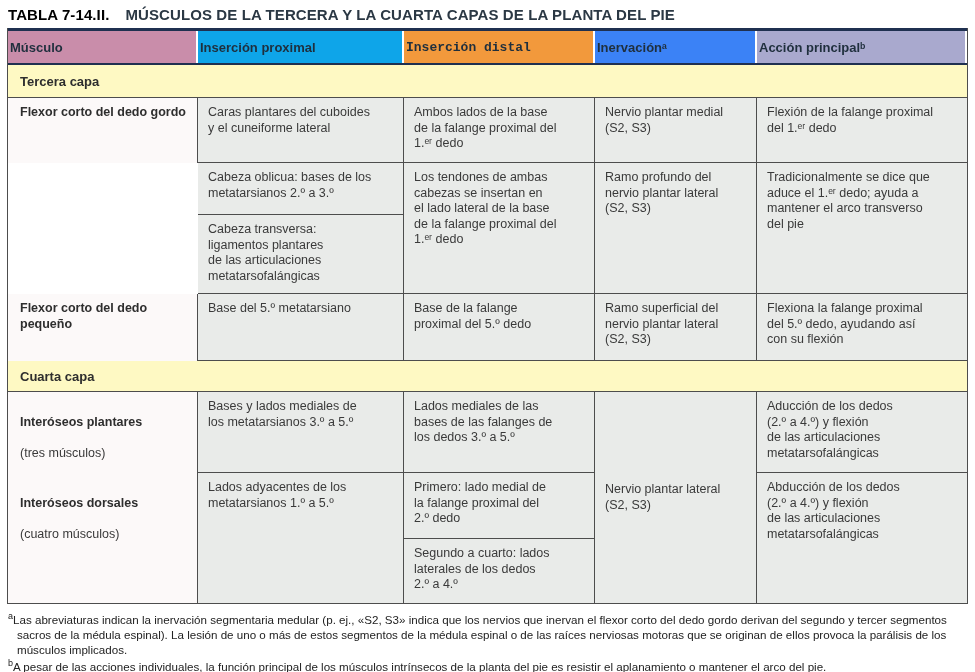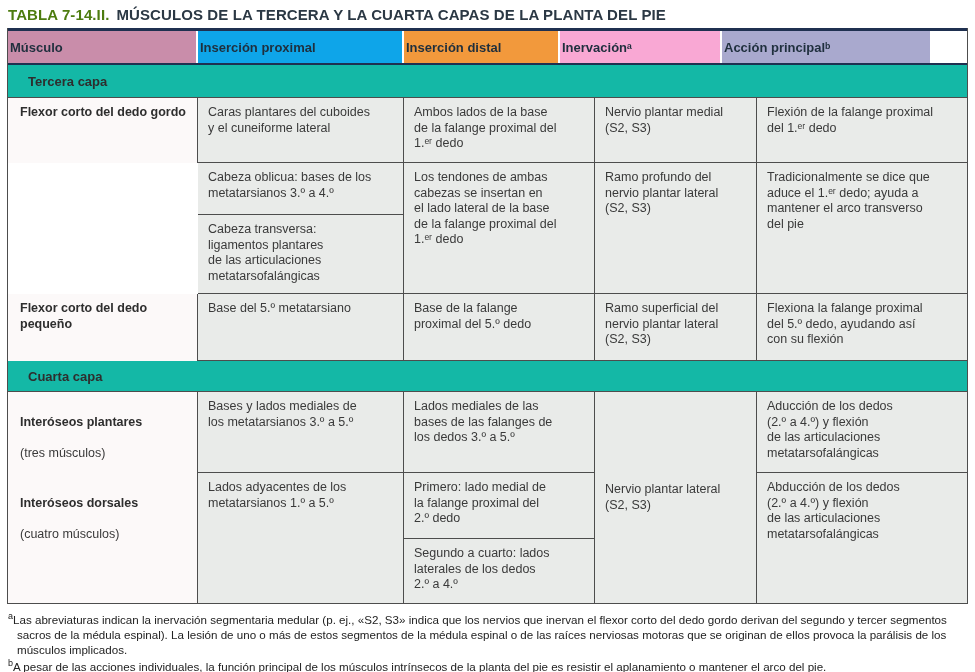--- a/index.html
+++ b/index.html
@@ -2,43 +2,43 @@
 <html><head>
 <meta charset="utf-8">
 <style>
   html,body{margin:0;padding:0;background:#ffffff;}
   .page{
     width:975px;height:672px;box-sizing:border-box;position:relative;
     font-family:"Liberation Sans","DejaVu Sans",sans-serif;color:#3a3a3a;
     background:#ffffff;overflow:hidden;
   }
   .title{padding:6px 8px 5px 8px;font-size:15px;font-weight:bold;letter-spacing:.1px;}
-  .title-label{color:#4d7c0f;margin-right:7px;text-align:right;}
+  .title-label{color:#000000;margin-right:16px;text-align:right;}
   .title-text{color:#2b3844;}
   .tablewrap{
     margin-left:7px;width:961px;box-sizing:border-box;
     border:1px solid #4d4d4d;border-top:none;
   }
   .thead{display:flex;border-top:3px solid #1f3050;border-bottom:2px solid #1f3050;}
   .th{
     box-sizing:border-box;height:32px;display:flex;align-items:center;
     padding-left:2px;font-weight:bold;font-size:13px;color:#1f2f3d;
     border-right:2px solid #ffffff;
   }
   .th:last-child{border-right:none;text-align:right;}
-  .th1{width:190px;} .th2{width:206px;} .th3{width:156px;} .th4{width:162px;} .th5{width:208px;}
+  .th1{width:190px;} .th2{width:206px;} .th3{width:191px;font-family:Liberation Mono, monospace;} .th4{width:162px;} .th5{width:208px;}
   .tbody{
     display:grid;
     grid-template-columns:190px 206px 191px 162px 210px;
     grid-template-rows:33px 65px 52px 79px 67px 31px 81px 66px 64px;
   }
   .band{
-    grid-column:1 / -1;background:#14b8a6;border-bottom:1px solid #4d4d4d;
+    grid-column:1 / -1;background:#fef9c3;border-bottom:1px solid #4d4d4d;
     font-weight:bold;font-size:13px;color:#2e2e2e;
-    display:flex;align-items:center;padding-left:20px;box-sizing:border-box;
+    display:flex;align-items:center;padding-left:12px;box-sizing:border-box;
   }
   .c{
     box-sizing:border-box;background:#e9ebe9;
     border-right:1px solid #4d4d4d;border-bottom:1px solid #4d4d4d;
     padding:7px 8px 6px 10px;font-size:12.5px;line-height:1.24;
     white-space:pre-line;overflow:hidden;
   }
   .muscle{
     background:#fcf9f9;border-bottom:none;padding-left:12px;
     font-weight:bold;color:#2e2e2e;
@@ -59,35 +59,35 @@
   <div class="title">
     <span class="title-label">TABLA 7-14.II.</span><span class="title-text">MÚSCULOS DE LA TERCERA Y LA CUARTA CAPAS DE LA PLANTA DEL PIE</span>
   </div>
 
   <div class="tablewrap">
 
     <div class="thead">
       <div class="th th1" style="background: rgb(201, 141, 170);">Músculo</div>
       <div class="th th2" style="background: #0ea5e9;">Inserción proximal</div>
       <div class="th th3" style="background: rgb(242, 153, 60);">Inserción distal</div>
-      <div class="th th4" style="background: #f9a8d4; text-align: center;">Inervaciónᵃ</div>
+      <div class="th th4" style="background: #3b82f6; text-align: center;">Inervaciónᵃ</div>
       <div class="th th5" style="background: rgb(169, 169, 206);">Acción principalᵇ</div>
     </div>
 
     <div class="tbody">
 
       <div class="band" style="grid-area:1/1/2/6">Tercera capa</div>
 
       <div class="c muscle nbb" style="grid-area:2/1/3/2">Flexor corto del dedo gordo</div>
       <div class="c muscle" style="grid-area:5/1/6/2">Flexor corto del dedo pequeño</div>
 
       <div class="c" style="grid-area:2/2/3/3">Caras plantares del cuboides
 y el cuneiforme lateral</div>
       <div class="c" style="grid-area:3/2/4/3">Cabeza oblicua: bases de los
-metatarsianos 3.º a 4.º</div>
+metatarsianos 2.º a 3.º</div>
       <div class="c" style="grid-area:4/2/5/3">Cabeza transversa:
 ligamentos plantares
 de las articulaciones
 metatarsofalángicas</div>
       <div class="c" style="grid-area:5/2/6/3">Base del 5.º metatarsiano</div>
 
       <div class="c" style="grid-area:2/3/3/4">Ambos lados de la base
 de la falange proximal del
 1.ᵉʳ dedo</div>
       <div class="c" style="grid-area:3/3/5/4">Los tendones de ambas

